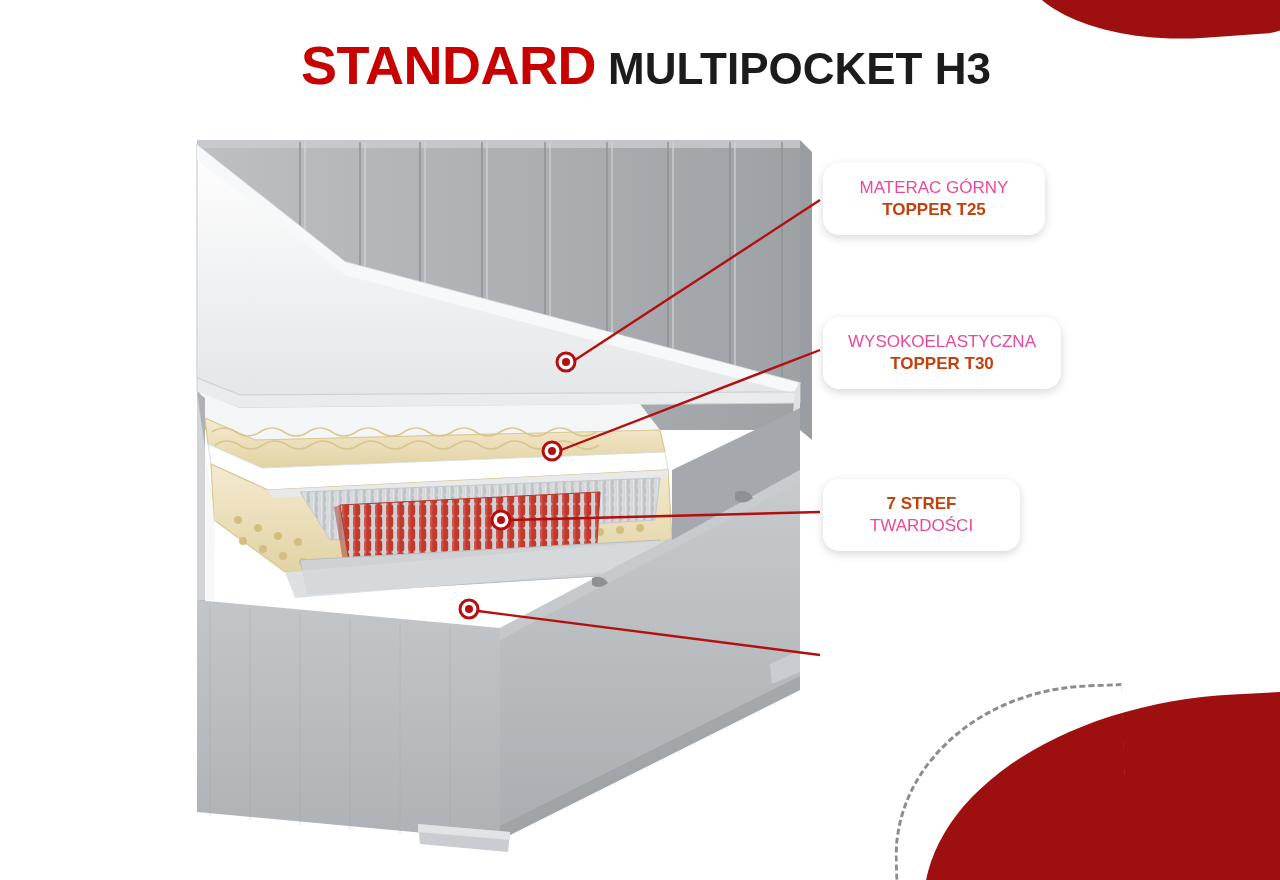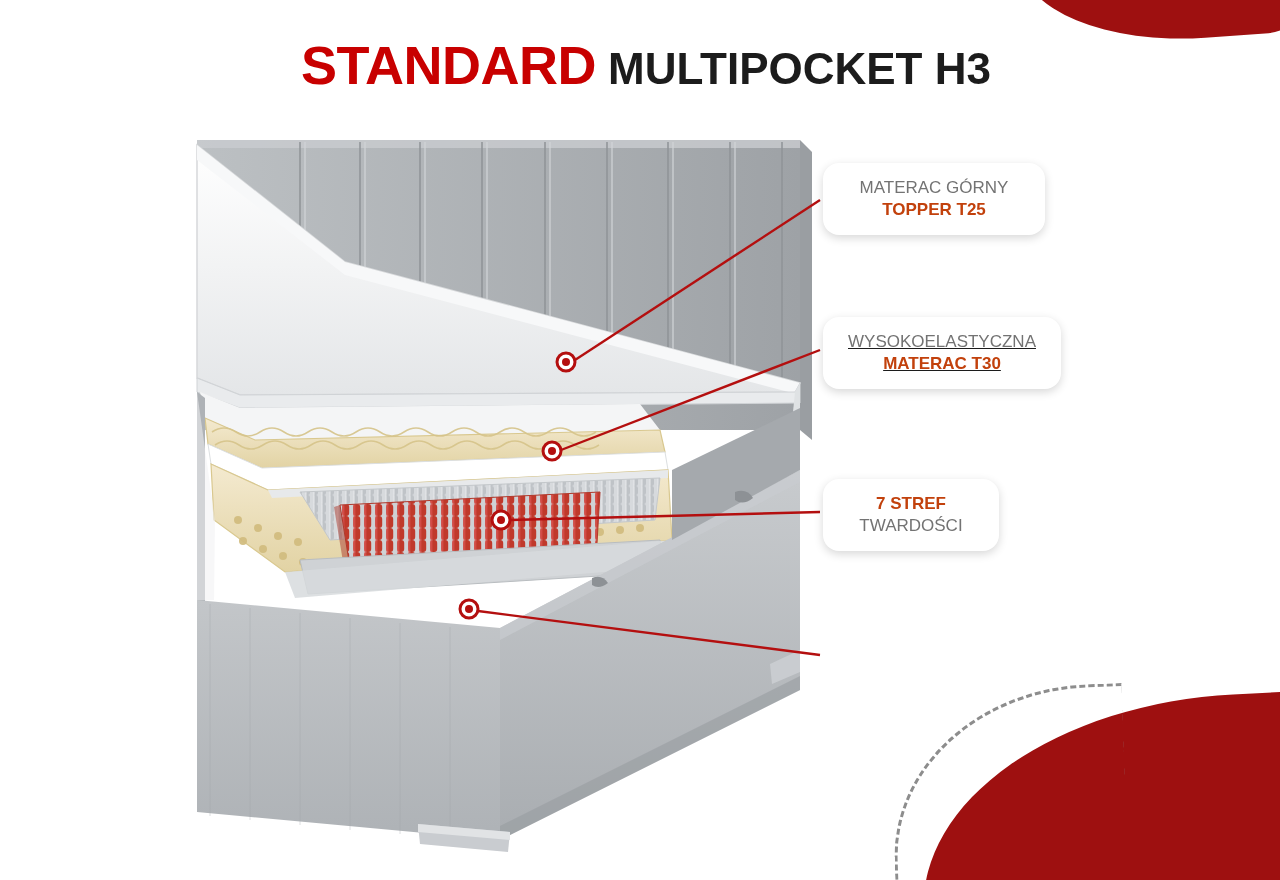--- a/index.html
+++ b/index.html
@@ -88,25 +88,25 @@
     line-height: 1.3;
     font-size: 17px;
     color: #1c1c1c;
     box-sizing: border-box;
   }
   .callout .hl {
     color: #c2410c;
     font-weight: bold;
   }
   .callout .plain {
-    color: #737373;
+    color: #ec4899;
   }
   #callout-0 { left: 823px; top: 163px;  width: 222px; }
-  #callout-1 { left: 823px; top: 317px;  width: 238px; text-decoration: underline; }
-  #callout-2 { left: 823px; top: 479px;  width: 176px; }
+  #callout-1 { left: 823px; top: 317px;  width: 238px; }
+  #callout-2 { left: 823px; top: 479px;  width: 197px; }
   #callout-3 { left: 823px; top: 619px;  width: 222px; }
 
   
   svg#bed { position: absolute; left: 0; top: 0; }
   .dot-outer { fill: #ffffff; stroke: #b40f0f; stroke-width: 3; }
   .dot-inner { fill: #b40f0f; }
   .leader { stroke: #b40f0f; stroke-width: 2.4; fill: none; }
 </style>
 </head>
 <body>
@@ -303,21 +303,21 @@
     </g>
   </svg>
 
   <div class="callout" id="callout-0">
     <div class="plain">MATERAC GÓRNY</div>
     <div class="hl">TOPPER T25</div>
   </div>
 
   <div class="callout" id="callout-1">
     <div class="plain">WYSOKOELASTYCZNA</div>
-    <div class="hl">MATERAC T30</div>
+    <div class="hl">TOPPER T30</div>
   </div>
 
   <div class="callout" id="callout-2">
     <div class="hl">7 STREF</div>
     <div class="plain">TWARDOŚCI</div>
   </div>
 
 
 </div>
 

